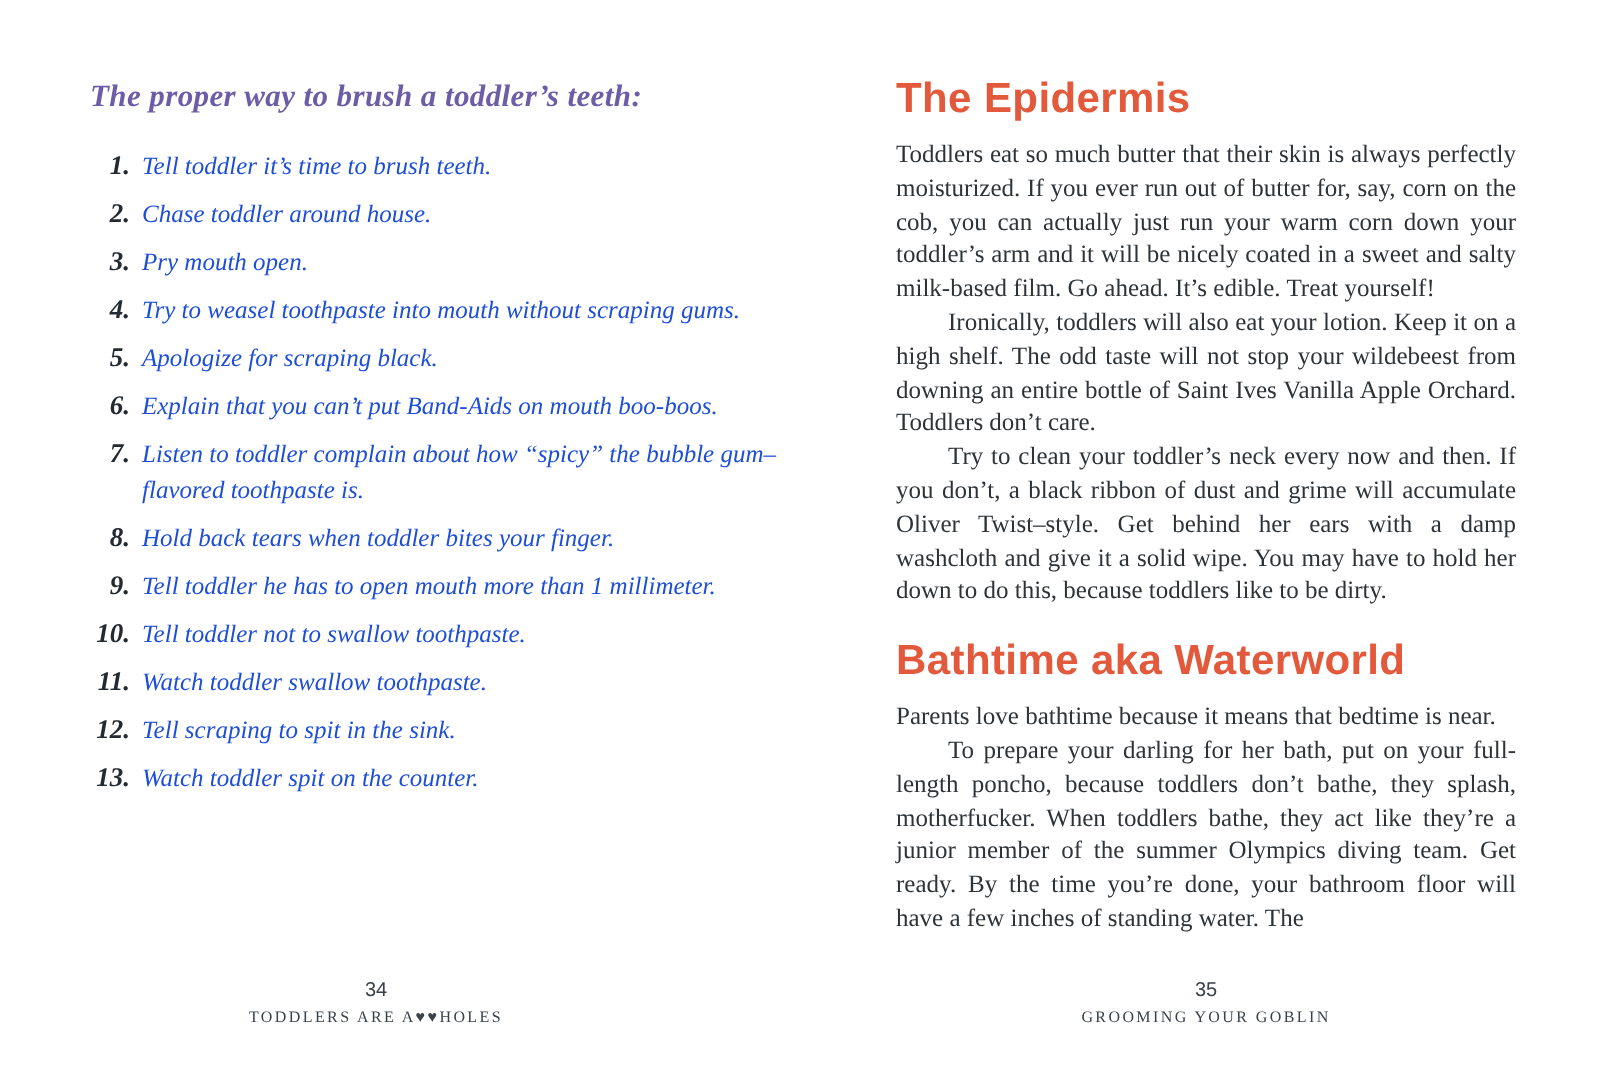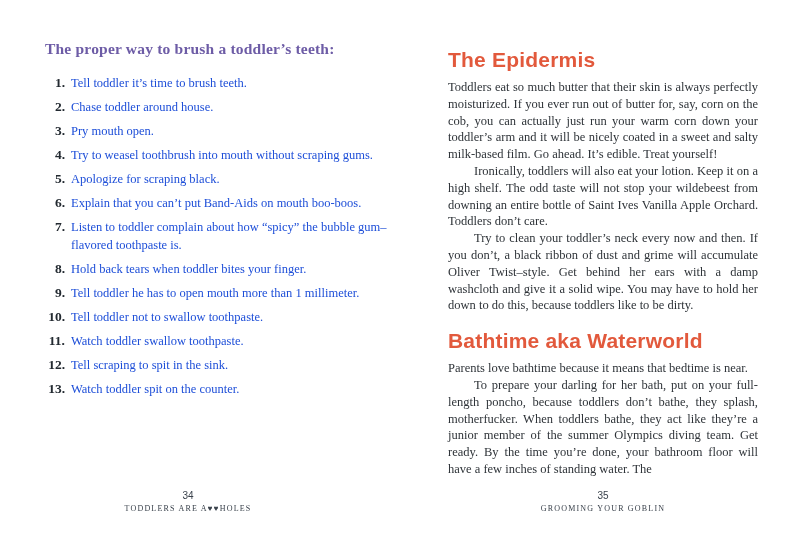--- a/index.html
+++ b/index.html
@@ -6,21 +6,21 @@
   html, body { width: 800px; height: 533px; background: #ffffff; }
   body {
     font-family: "Liberation Serif", serif;
     color: #2e3338;
     position: relative;
     overflow: hidden;
   }
   .spread { position: absolute; inset: 0; background: #ffffff; }
 
   
-  .left-page { position: absolute; left: 45px; top: 40px; width: 346px; }
+  .left-page { position: absolute; left: 45px; top: 40px; width: 346px; font-style: italic; }
   .list-heading {
     font-family: "Liberation Serif", serif;
     font-weight: bold;
     font-size: 15.5px;
     letter-spacing: 0.2px;
     color: #6d5ca6;
     margin-bottom: 16px;
   }
   .tooth-list { list-style: none; }
   .tooth-list li {
@@ -34,21 +34,21 @@
     flex: 0 0 26px;
     text-align: right;
     font-weight: bold;
     font-size: 13.5px;
     padding-right: 6px;
     color: #232a31;
   }
   .item-text { flex: 1 1 auto; color: #1d4ed8; }
 
   
-  .right-page { position: absolute; left: 448px; top: 48px; width: 310px; }
+  .right-page { position: absolute; left: 448px; top: 38px; width: 310px; }
   .section-heading {
     font-family: "Liberation Sans", sans-serif;
     font-weight: bold;
     font-size: 21px;
     letter-spacing: 0.2px;
     color: #e2593c;
     margin-bottom: 7px;
   }
   .section + .section { margin-top: 15px; }
   .section p {
@@ -92,21 +92,21 @@
       <li>
         <span class="item-num">2.</span>
         <span class="item-text">Chase toddler around house.</span>
       </li>
       <li>
         <span class="item-num">3.</span>
         <span class="item-text">Pry mouth open.</span>
       </li>
       <li>
         <span class="item-num">4.</span>
-        <span class="item-text">Try to weasel toothbrush into mouth without scraping gums.</span>
+        <span class="item-text">Try to weasel toothpaste into mouth without scraping gums.</span>
       </li>
       <li>
         <span class="item-num">5.</span>
         <span class="item-text">Apologize for scraping black.</span>
       </li>
       <li>
         <span class="item-num">6.</span>
         <span class="item-text">Explain that you can’t put Band-Aids on mouth boo-boos.</span>
       </li>
       <li>

